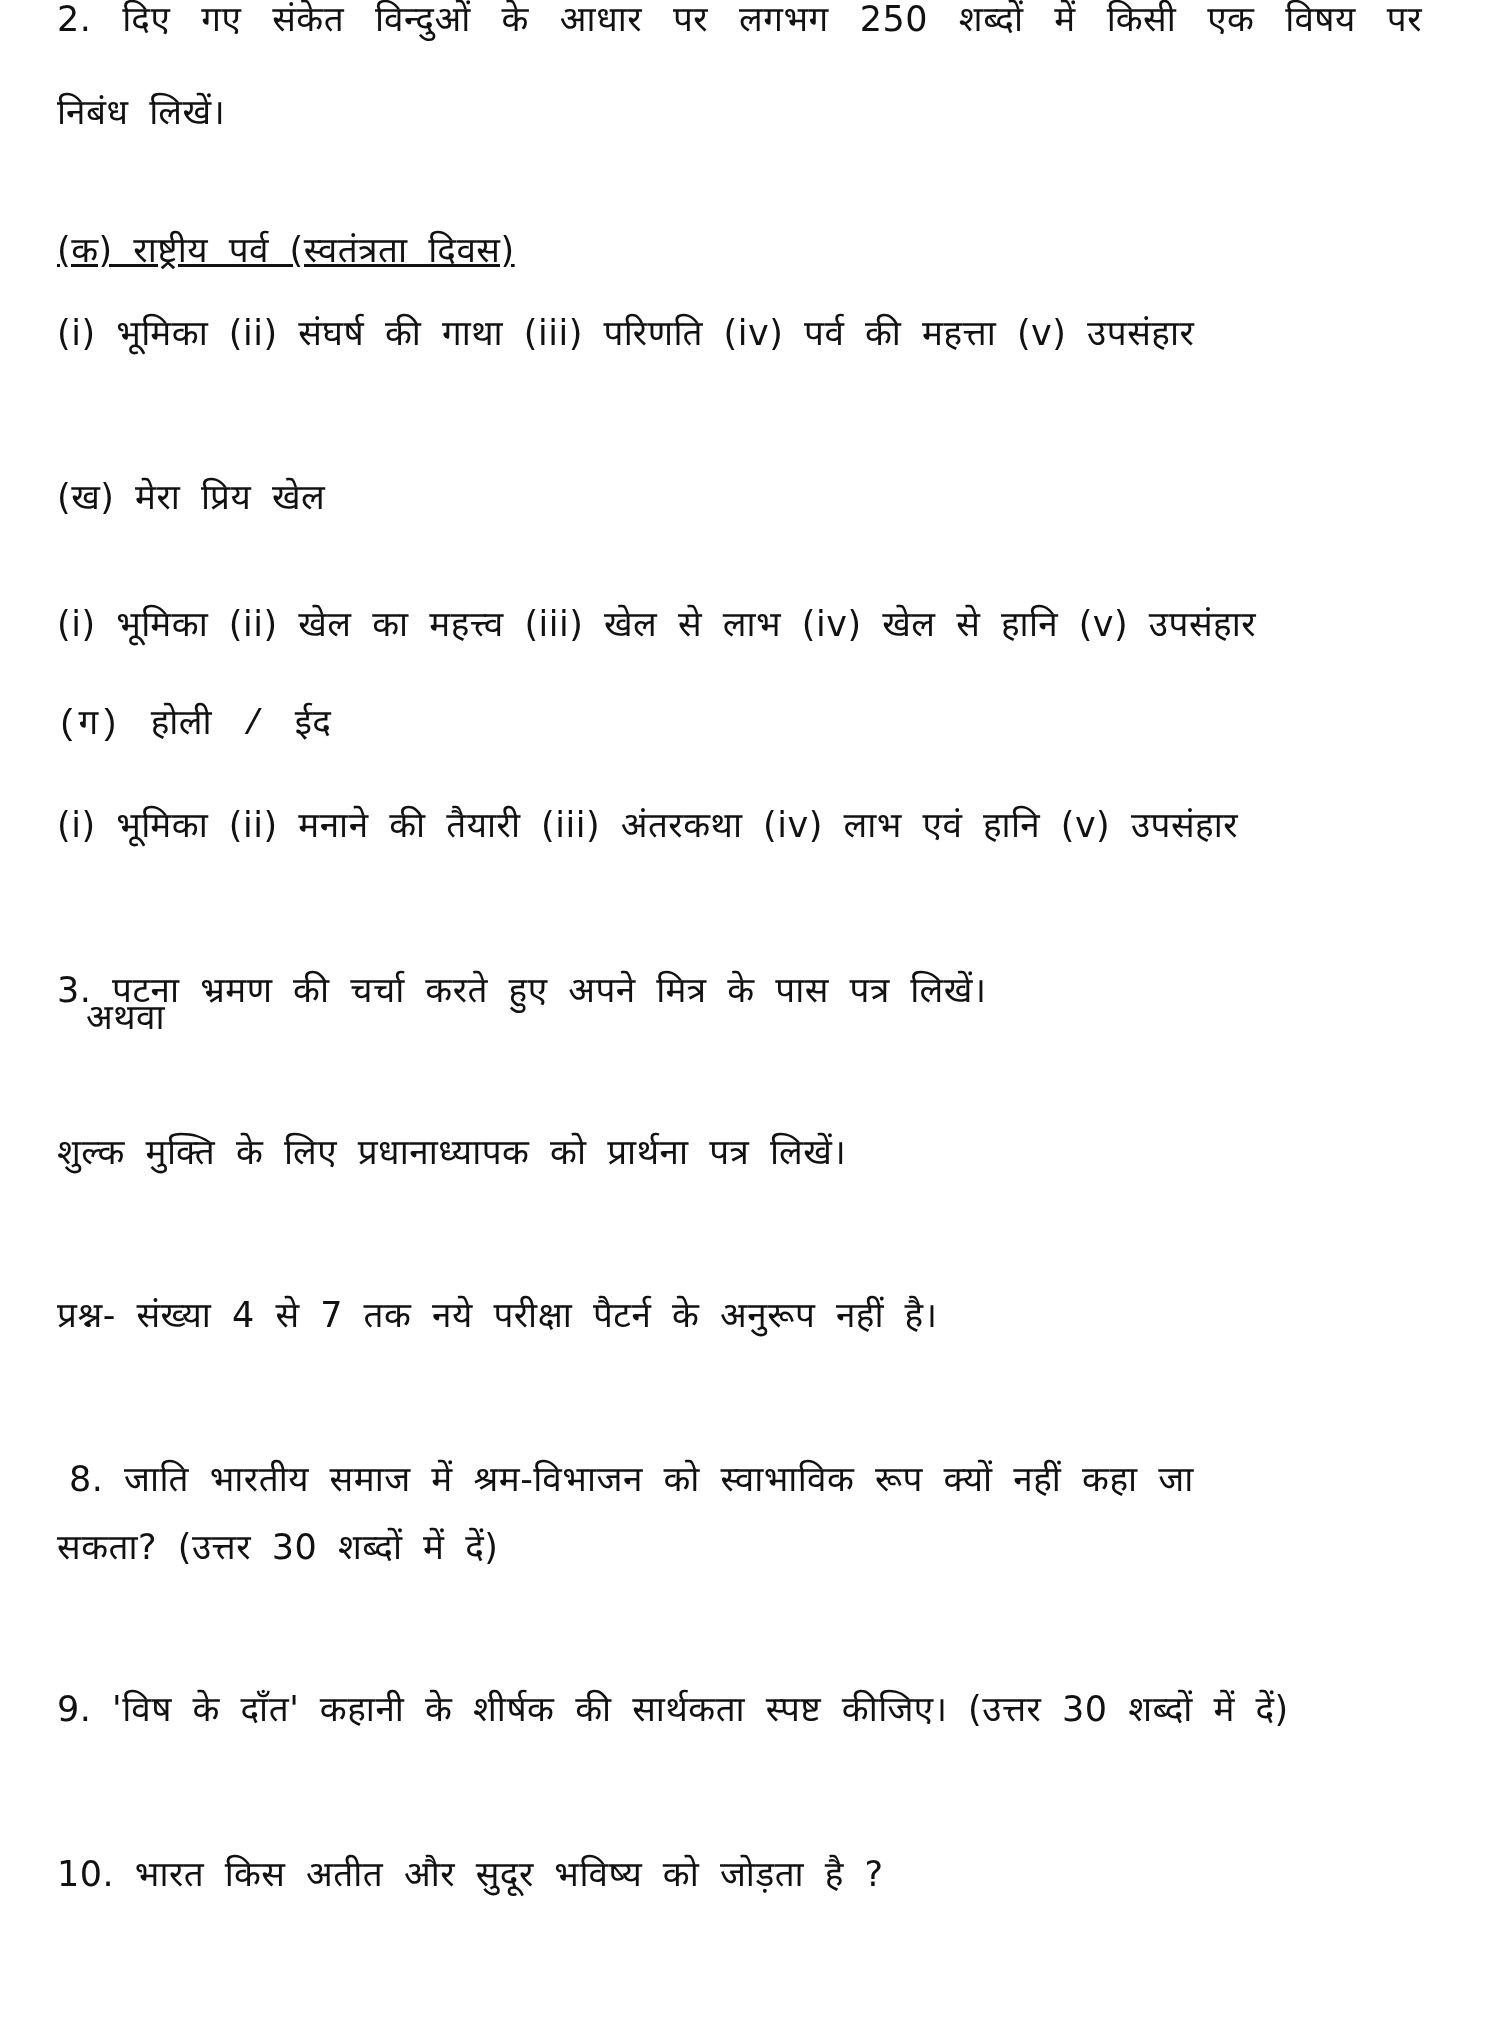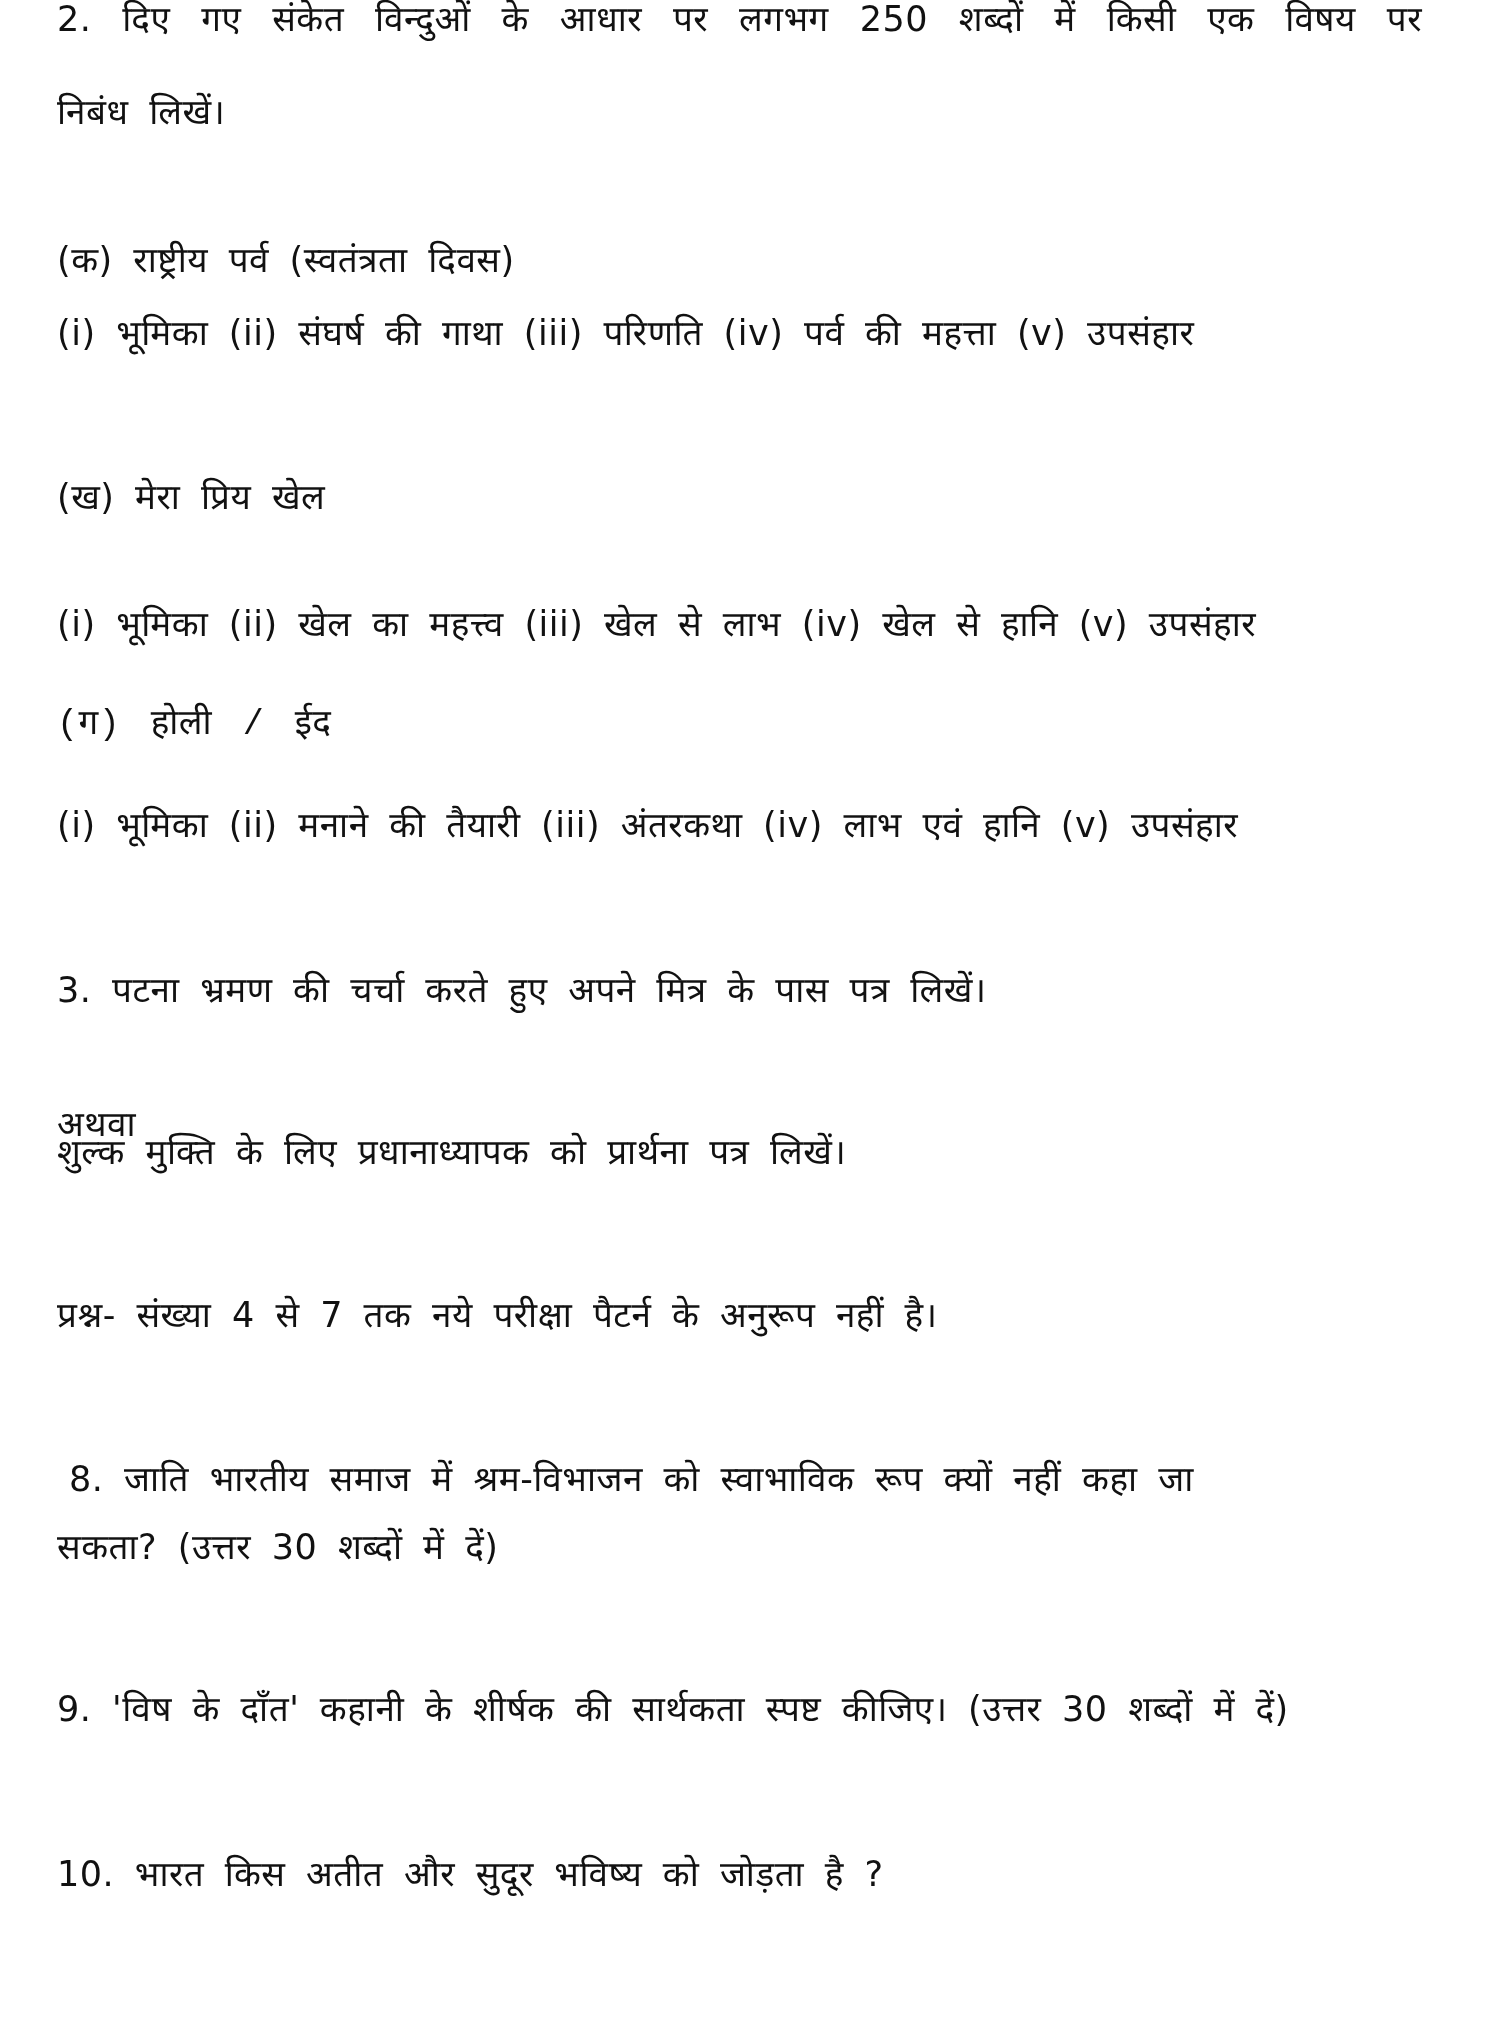--- a/index.html
+++ b/index.html
@@ -15,31 +15,31 @@
   }
   .line.just { text-align-last: justify; text-align: justify; right: 83px; word-spacing: 0; }
 </style>
 </head>
 <body>
 
 <div>
   <div class="line just" style="top:-6px;">2. दिए गए संकेत विन्दुओं के आधार पर लगभग 250 शब्दों में किसी एक विषय पर</div>
   <div class="line" style="top:63px;margin-top:24px;">निबंध लिखें।</div>
 
-  <div class="line" style="top:235px;">(क) राष्ट्रीय पर्व (स्वतंत्रता दिवस)</div>
+  <div class="line" style="top:225px;text-decoration:underline;">(क) राष्ट्रीय पर्व (स्वतंत्रता दिवस)</div>
   <div class="line" style="top:308px;">(i) भूमिका (ii) संघर्ष की गाथा (iii) परिणति (iv) पर्व की महत्ता (v) उपसंहार</div>
 
   <div class="line" style="top:472px;">(ख) मेरा प्रिय खेल</div>
   <div class="line" style="top:553px;margin-top:46px;">(i) भूमिका (ii) खेल का महत्त्व (iii) खेल से लाभ (iv) खेल से हानि (v) उपसंहार</div>
 
   <div class="line" style="top:700px;font-family:Liberation Mono, monospace;">(ग) होली / ईद</div>
   <div class="line" style="top:800px;">(i) भूमिका (ii) मनाने की तैयारी (iii) अंतरकथा (iv) लाभ एवं हानि (v) उपसंहार</div>
 
   <div class="line" style="top:965px;">3. पटना भ्रमण की चर्चा करते हुए अपने मित्र के पास पत्र लिखें।</div>
-  <div class="line" style="top:1099px;">अथवा</div>
+  <div class="line" style="top:992px;margin-left:29px;">अथवा</div>
   <div class="line" style="top:1127px;">शुल्क मुक्ति के लिए प्रधानाध्यापक को प्रार्थना पत्र लिखें।</div>
 
   <div class="line" style="top:1290px;">प्रश्न- संख्या 4 से 7 तक नये परीक्षा पैटर्न के अनुरूप नहीं है।</div>
 
   <div class="line" style="top:1454px;margin-left:12px;">8. जाति भारतीय समाज में श्रम-विभाजन को स्वाभाविक रूप क्यों नहीं कहा जा</div>
   <div class="line" style="top:1522px;">सकता? (उत्तर 30 शब्दों में दें)</div>
 
   <div class="line" style="top:1684px;">9. 'विष के दाँत' कहानी के शीर्षक की सार्थकता स्पष्ट कीजिए। (उत्तर 30 शब्दों में दें)</div>
 
   <div class="line" style="top:1849px;">10. भारत किस अतीत और सुदूर भविष्य को जोड़ता है ?</div>

